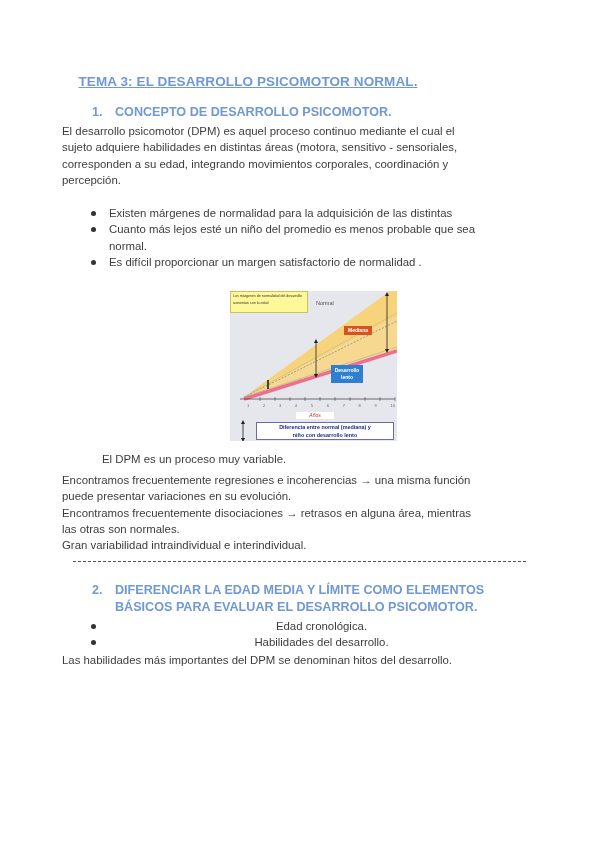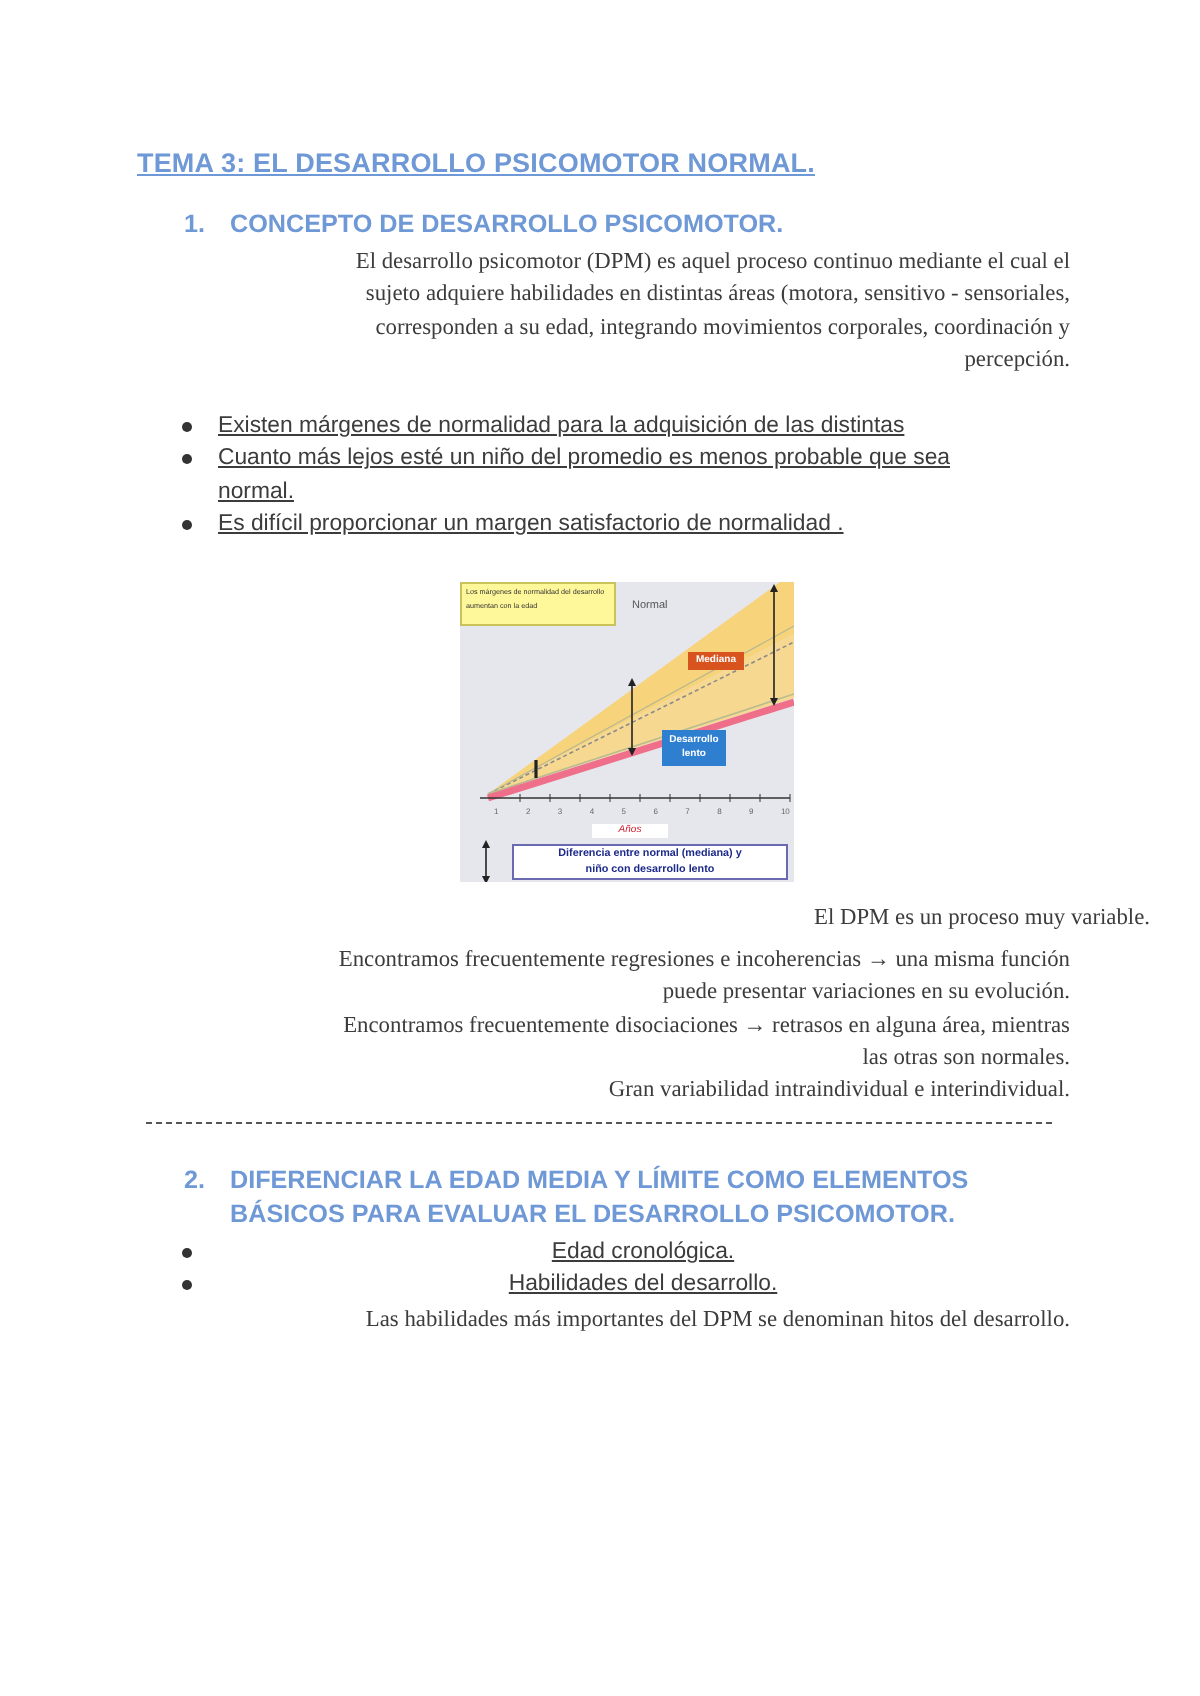--- a/index.html
+++ b/index.html
@@ -15,21 +15,21 @@
       font-family: "DejaVu Sans", sans-serif;
       color: #3a3a3a;
     }
     .page {
       position: absolute;
       left: 0; top: 0;
       width: 600px; height: 848px;
     }
     .title {
       position: absolute;
-      left: 0; width: 476px;
+      left: 10px; width: 476px;
       top: 74px;
       text-align: center;
       font-family: "Liberation Sans", sans-serif;
       font-weight: bold;
       font-size: 13.5px;
       color: #6f98d6;
       text-decoration: underline;
       letter-spacing: 0.1px;
     }
     .h2 {
@@ -46,40 +46,38 @@
       left: 0;
       width: 16px;
     }
     .h2 .txt {
       display: block;
       margin-left: 23px;
       width: 430px;
     }
     .p {
       position: absolute;
-      left: 75px;
+      left: 62px;
       width: 460px;
-      font-family: Liberation Serif, serif;
+      font-family: Liberation Sans, sans-serif;
       font-size: 11.4px;
       line-height: 16.3px;
       color: #3c3c3c;
-      text-align: right;
     }
     ul.bullets {
       position: absolute;
       left: 74px;
       width: 460px;
       margin: 0;
       padding: 0;
       list-style: none;
       font-family: "Liberation Sans", sans-serif;
       font-size: 11.4px;
       line-height: 16.3px;
       color: #3c3c3c;
-      text-decoration: underline;
     }
     ul.bullets li {
       position: relative;
       padding-left: 35px;
       margin: 0;
     }
     ul.bullets li .dot {
       position: absolute;
       left: 17px;
       top: 6px;

